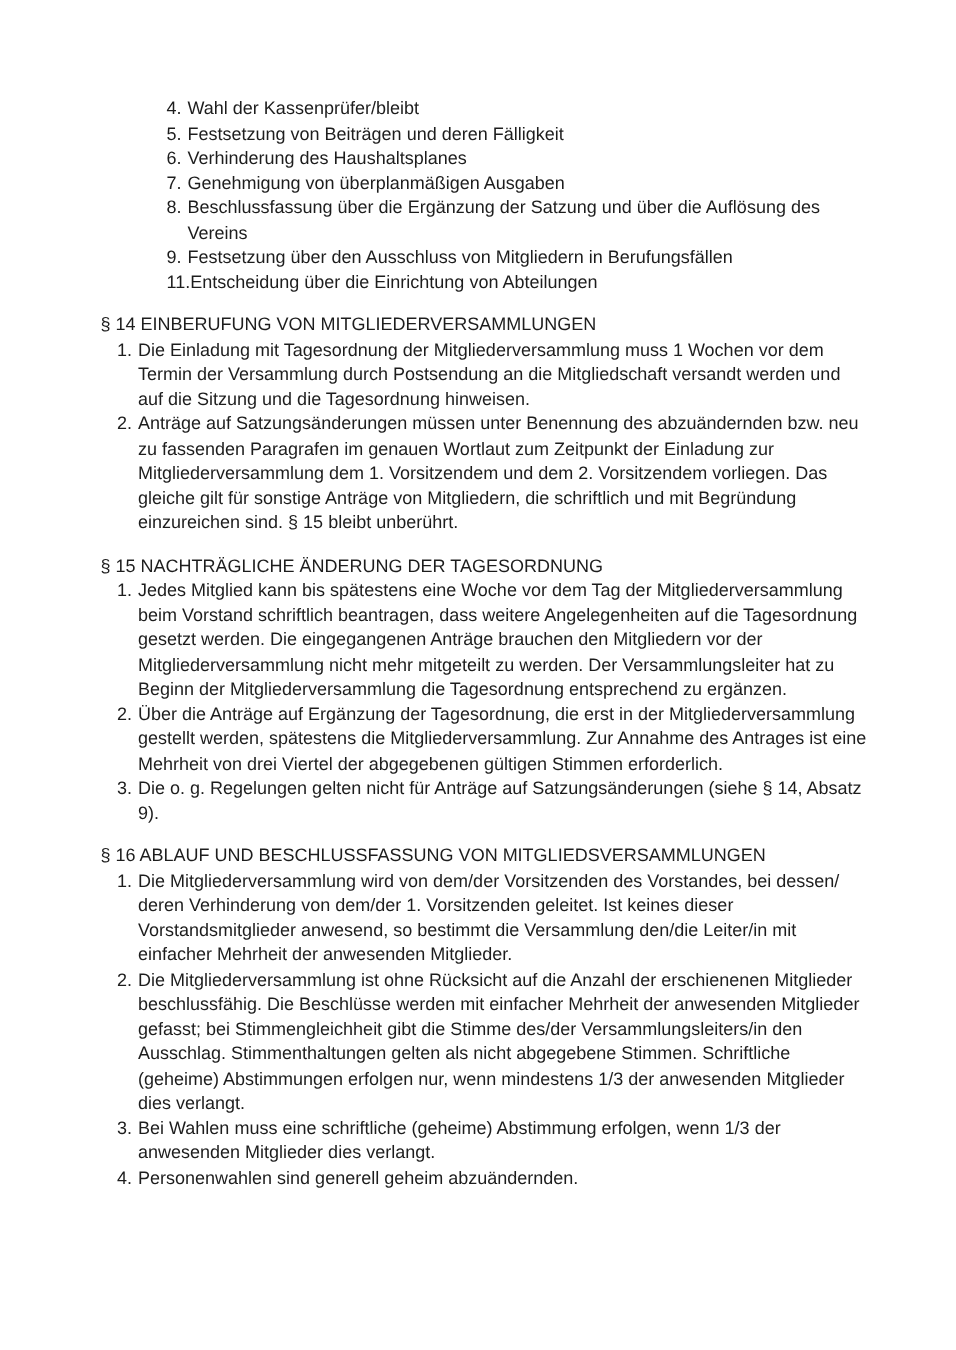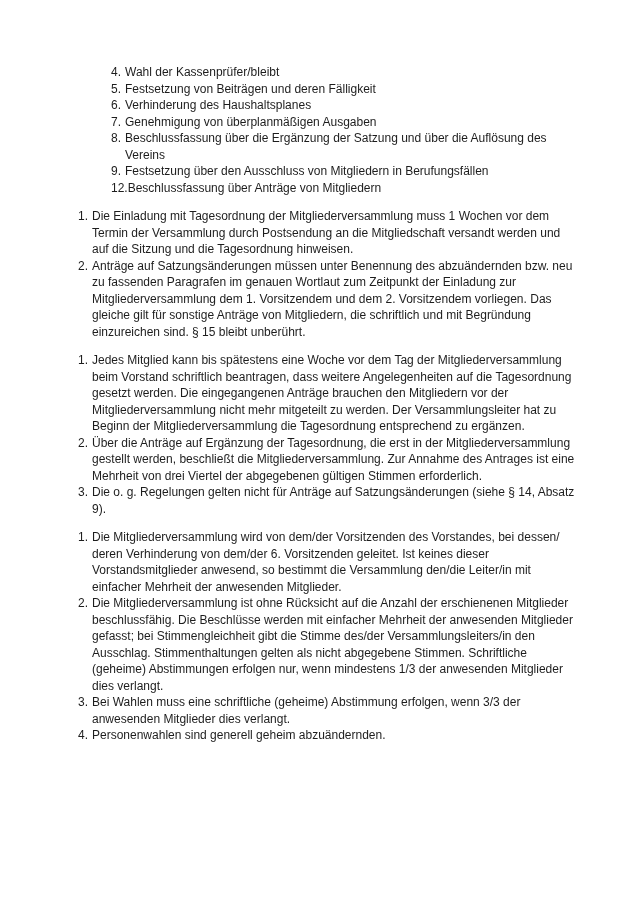--- a/index.html
+++ b/index.html
@@ -71,68 +71,71 @@
     </div>
     <div class="row">
       <span class="num">8.</span>
       <span class="txt">Beschlussfassung über die Ergänzung der Satzung und über die Auflösung des Vereins</span>
     </div>
     <div class="row">
       <span class="num">9.</span>
       <span class="txt">Festsetzung über den Ausschluss von Mitgliedern in Berufungsfällen</span>
     </div>
     <div class="row">
-      <span class="num">12.</span>
-      <span class="txt">Beschlussfassung über Anträge von Mitgliedern</span>
+      <span class="num">11.</span>
+      <span class="txt">Entscheidung über die Einrichtung von Abteilungen</span>
     </div>
   </div>
 
   <div class="section">
+    <div class="heading">§ 14 EINBERUFUNG VON MITGLIEDERVERSAMMLUNGEN</div>
     <div class="sublist">
       <div class="row">
         <span class="num">1.</span>
         <span class="txt">Die Einladung mit Tagesordnung der Mitgliederversammlung muss 1 Wochen vor dem Termin der Versammlung durch Postsendung an die Mitgliedschaft versandt werden und auf die Sitzung und die Tagesordnung hinweisen.</span>
       </div>
       <div class="row">
         <span class="num">2.</span>
         <span class="txt">Anträge auf Satzungsänderungen müssen unter Benennung des abzuändernden bzw. neu zu fassenden Paragrafen im genauen Wortlaut zum Zeitpunkt der Einladung zur Mitgliederversammlung dem 1. Vorsitzendem und dem 2. Vorsitzendem vorliegen. Das gleiche gilt für sonstige Anträge von Mitgliedern, die schriftlich und mit Begründung einzureichen sind. § 15 bleibt unberührt.</span>
       </div>
     </div>
   </div>
 
   <div class="section">
+    <div class="heading">§ 15 NACHTRÄGLICHE ÄNDERUNG DER TAGESORDNUNG</div>
     <div class="sublist">
       <div class="row">
         <span class="num">1.</span>
         <span class="txt">Jedes Mitglied kann bis spätestens eine Woche vor dem Tag der Mitgliederversammlung beim Vorstand schriftlich beantragen, dass weitere Angelegenheiten auf die Tagesordnung gesetzt werden. Die eingegangenen Anträge brauchen den Mitgliedern vor der Mitgliederversammlung nicht mehr mitgeteilt zu werden. Der Versammlungsleiter hat zu Beginn der Mitgliederversammlung die Tagesordnung entsprechend zu ergänzen.</span>
       </div>
       <div class="row">
         <span class="num">2.</span>
-        <span class="txt">Über die Anträge auf Ergänzung der Tagesordnung, die erst in der Mitgliederversammlung gestellt werden, beschließt die Mitgliederversammlung. Zur Annahme des Antrages ist eine Mehrheit von drei Viertel der abgegebenen gültigen Stimmen erforderlich.</span>
+        <span class="txt">Über die Anträge auf Ergänzung der Tagesordnung, die erst in der Mitgliederversammlung gestellt werden, spätestens die Mitgliederversammlung. Zur Annahme des Antrages ist eine Mehrheit von drei Viertel der abgegebenen gültigen Stimmen erforderlich.</span>
       </div>
       <div class="row">
         <span class="num">3.</span>
         <span class="txt">Die o. g. Regelungen gelten nicht für Anträge auf Satzungsänderungen (siehe § 14, Absatz 9).</span>
       </div>
     </div>
   </div>
 
   <div class="section">
+    <div class="heading">§ 16 ABLAUF UND BESCHLUSSFASSUNG VON MITGLIEDSVERSAMMLUNGEN</div>
     <div class="sublist">
       <div class="row">
         <span class="num">1.</span>
-        <span class="txt">Die Mitgliederversammlung wird von dem/der Vorsitzenden des Vorstandes, bei dessen/ deren Verhinderung von dem/der 6. Vorsitzenden geleitet. Ist keines dieser Vorstandsmitglieder anwesend, so bestimmt die Versammlung den/die Leiter/in mit einfacher Mehrheit der anwesenden Mitglieder.</span>
+        <span class="txt">Die Mitgliederversammlung wird von dem/der Vorsitzenden des Vorstandes, bei dessen/ deren Verhinderung von dem/der 1. Vorsitzenden geleitet. Ist keines dieser Vorstandsmitglieder anwesend, so bestimmt die Versammlung den/die Leiter/in mit einfacher Mehrheit der anwesenden Mitglieder.</span>
       </div>
       <div class="row">
         <span class="num">2.</span>
         <span class="txt">Die Mitgliederversammlung ist ohne Rücksicht auf die Anzahl der erschienenen Mitglieder beschlussfähig. Die Beschlüsse werden mit einfacher Mehrheit der anwesenden Mitglieder gefasst; bei Stimmengleichheit gibt die Stimme des/der Versammlungsleiters/in den Ausschlag. Stimmenthaltungen gelten als nicht abgegebene Stimmen. Schriftliche (geheime) Abstimmungen erfolgen nur, wenn mindestens 1/3 der anwesenden Mitglieder dies verlangt.</span>
       </div>
       <div class="row">
         <span class="num">3.</span>
-        <span class="txt">Bei Wahlen muss eine schriftliche (geheime) Abstimmung erfolgen, wenn 3/3 der anwesenden Mitglieder dies verlangt.</span>
+        <span class="txt">Bei Wahlen muss eine schriftliche (geheime) Abstimmung erfolgen, wenn 1/3 der anwesenden Mitglieder dies verlangt.</span>
       </div>
       <div class="row">
         <span class="num">4.</span>
         <span class="txt">Personenwahlen sind generell geheim abzuändernden.</span>
       </div>
     </div>
   </div>
 
 </div>
 

